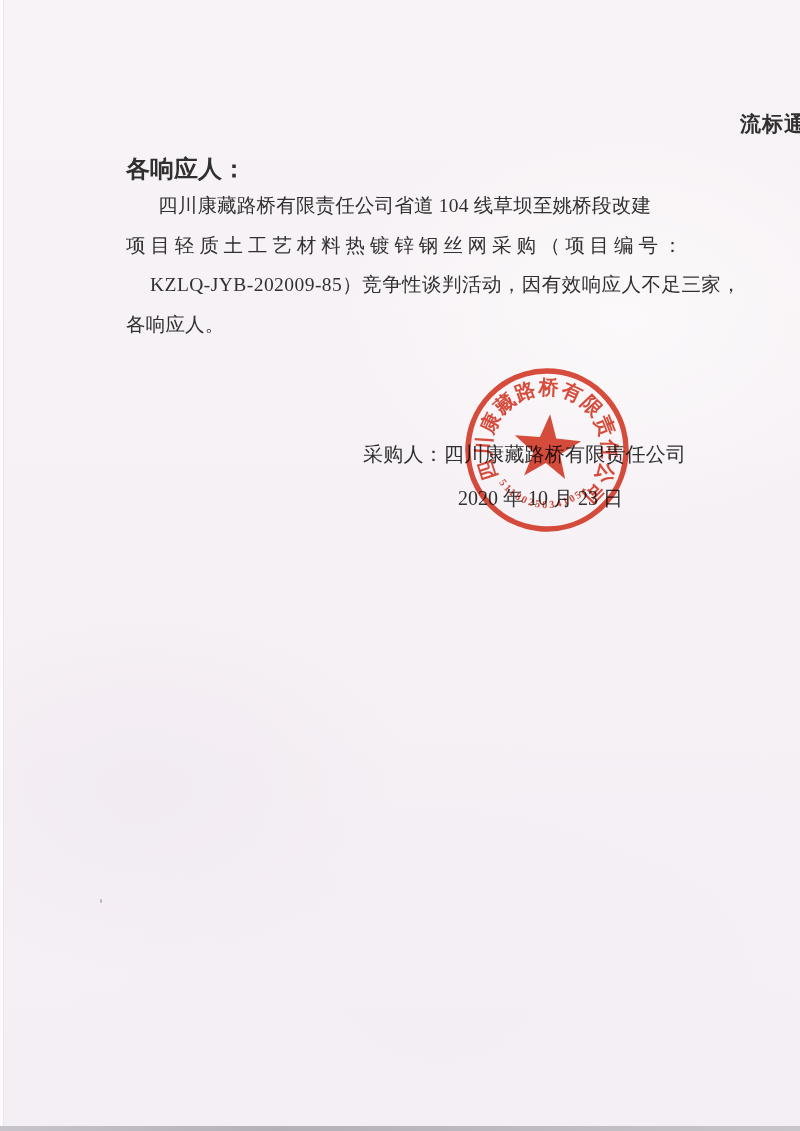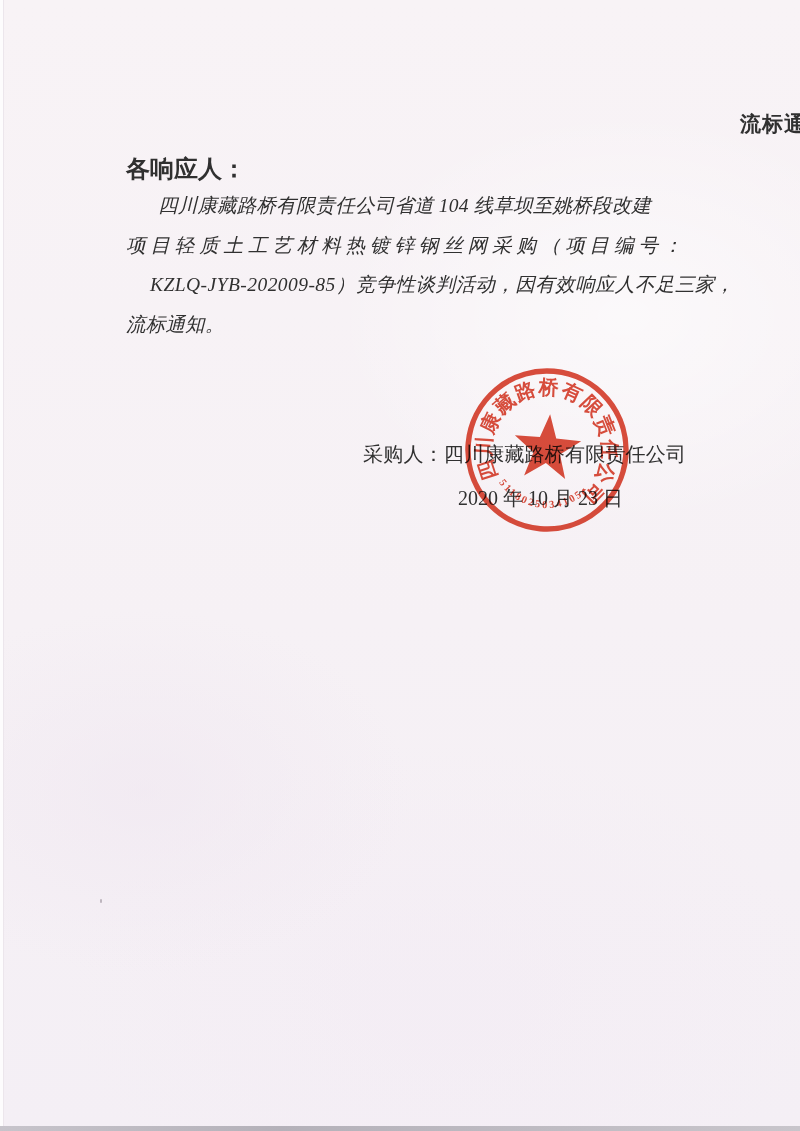--- a/index.html
+++ b/index.html
@@ -28,21 +28,21 @@
     letter-spacing:1px;line-height:1.2;margin:0;padding-left:28px;
   }
   .salutation{
     position:absolute;left:126px;top:156px;
     font-size:24px;font-weight:700;line-height:1.1;
   }
   .body-block{
     position:absolute;left:126px;top:186px;width:556px;
     font-size:19.5px;line-height:39.5px;
   }
-  .bl{white-space:nowrap;font-style:italic;}
+  .bl{white-space:nowrap;}
   .bl1{text-indent:32px;letter-spacing:.2px;}
   .bl2{letter-spacing:4.9px;}
   .bl3{letter-spacing:.45px;margin-left:24px;}
   .bl4{letter-spacing:.2px;}
 
   .sig{
     position:absolute;left:363px;top:443px;
     font-size:20px;line-height:1.15;white-space:nowrap;letter-spacing:.2px;
   }
   .date{
@@ -76,21 +76,21 @@
 <div class="page">
 
   <h1 class="title">流标通知</h1>
 
   <div class="salutation">各响应人：</div>
 
   <div class="body-block">
     <div class="bl bl1">四川康藏路桥有限责任公司省道 104 线草坝至姚桥段改建</div>
     <div class="bl bl2">项目轻质土工艺材料热镀锌钢丝网采购（项目编号：</div>
     <div class="bl bl3">KZLQ-JYB-202009-85）竞争性谈判活动，因有效响应人不足三家，</div>
-    <div class="bl bl4">流标通知。</div>
+    <div class="bl bl4">各响应人。</div>
   </div>
 
   <div class="sig"><span>采购人：</span><span>四川康藏路桥有限责任公司</span></div>
 
   <div class="date">2020 年 10 月 23 日</div>
 
   <div class="stamp">
     <svg width="190" height="190" viewBox="-95 -95 190 190">
       <g transform="rotate(5)">
         <defs>

